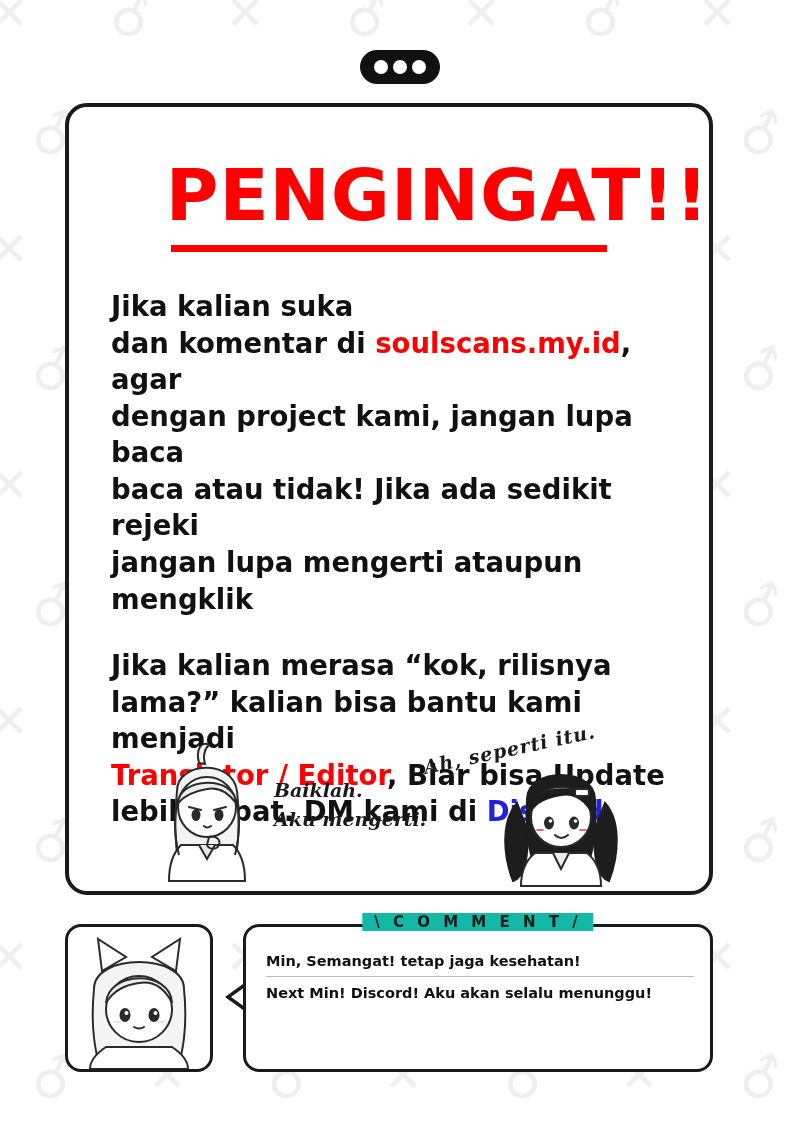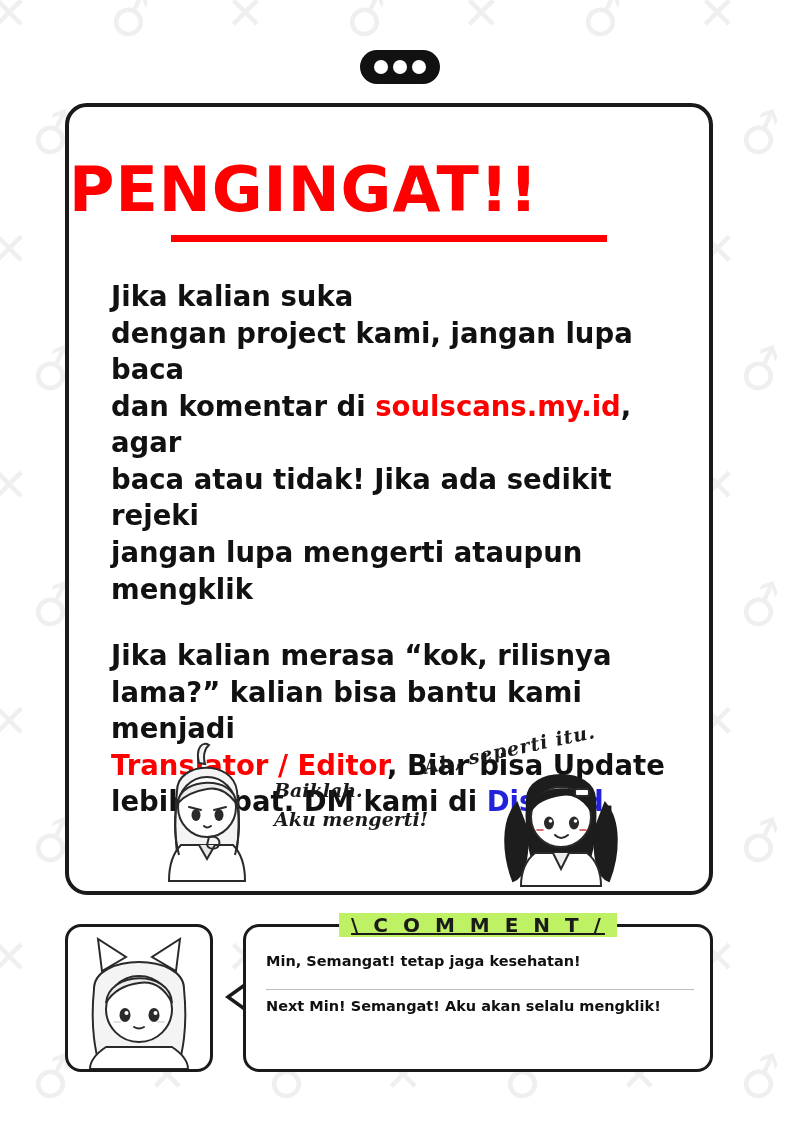--- a/index.html
+++ b/index.html
@@ -63,25 +63,25 @@
     width: 648px;
     height: 792px;
     background: #ffffff;
     border: 4px solid #1a1a1a;
     border-radius: 22px;
     z-index: 2;
     box-sizing: border-box;
   }
 
   #title {
-    text-align: left;
+    text-align: right;
     color: #ff0000;
     font-family: "DejaVu Sans", sans-serif;
     font-weight: bold;
-    font-size: 62px;
+    font-size: 72px;
     letter-spacing: 1px;
     margin-top: 52px;
     line-height: 1;
   }
   #title-underline {
     width: 436px;
     height: 7px;
     background: #ff0000;
     margin: 14px auto 0 auto;
   }
@@ -153,39 +153,38 @@
     border: 3px solid #1a1a1a;
     border-radius: 16px;
     background: #fff;
     box-sizing: border-box;
   }
   #comment-header {
     position: absolute;
     left: 50%;
     transform: translateX(-50%);
     top: -14px;
-    background: #bef264;
+    background: #14b8a6;
     padding: 0 12px;
     font-family: "DejaVu Sans", sans-serif;
     font-weight: bold;
-    font-size: 20px;
+    font-size: 15px;
     letter-spacing: 4px;
     color: #1a1a1a;
     white-space: nowrap;
-    text-decoration: underline;
   }
   .comment-list {
     margin: 26px 16px 0 20px;
   }
   .comment-item {
     font-family: "DejaVu Sans", sans-serif;
     font-weight: bold;
     font-size: 14.5px;
     color: #111;
-    padding-bottom: 20px;
+    padding-bottom: 7px;
     margin-bottom: 8px;
     border-bottom: 1.5px solid #bdbdbd;
   }
   .comment-item:last-child { border-bottom: none; }
 
   
   #comment-tail {
     position: absolute;
     left: 160px;
     top: 72px;
@@ -288,25 +287,25 @@
   <span class="dot"></span>
 </div>
 
 <div id="main-card">
 
   <div id="title">PENGINGAT!!</div>
   <div id="title-underline"></div>
 
   <div id="body-text">
     <div>Jika kalian suka</div>
-    <div>dengan project kami, jangan lupa baca</div>
     <div>
       <span>dan komentar di</span>
       <span class="red">soulscans.my.id</span><span>, agar</span>
     </div>
+    <div>dengan project kami, jangan lupa baca</div>
     <div>baca atau tidak! Jika ada sedikit rejeki</div>
     <div>jangan lupa mengerti ataupun mengklik</div>
 
     <div class="para-gap"></div>
 
     <div>Jika kalian merasa “kok, rilisnya</div>
     <div>lama?” kalian bisa bantu kami menjadi</div>
     <div>
       <span class="red">Translator / Editor</span><span>, Biar bisa Update</span>
     </div>
@@ -428,16 +427,16 @@
     </svg>
   </div>
 
   <div id="comment-tail"></div>
   <div id="comment-tail-inner"></div>
 
   <div id="comment-card">
     <div id="comment-header">\  C O M M E N T  /</div>
     <div class="comment-list">
       <div class="comment-item">Min, Semangat! tetap jaga kesehatan!</div>
-      <div class="comment-item">Next Min! Semangat! Aku akan selalu mengklik!</div>
+      <div class="comment-item">Next Min! Discord! Aku akan selalu menunggu!</div>
     </div>
   </div>
 </div>
 
 </body></html>

